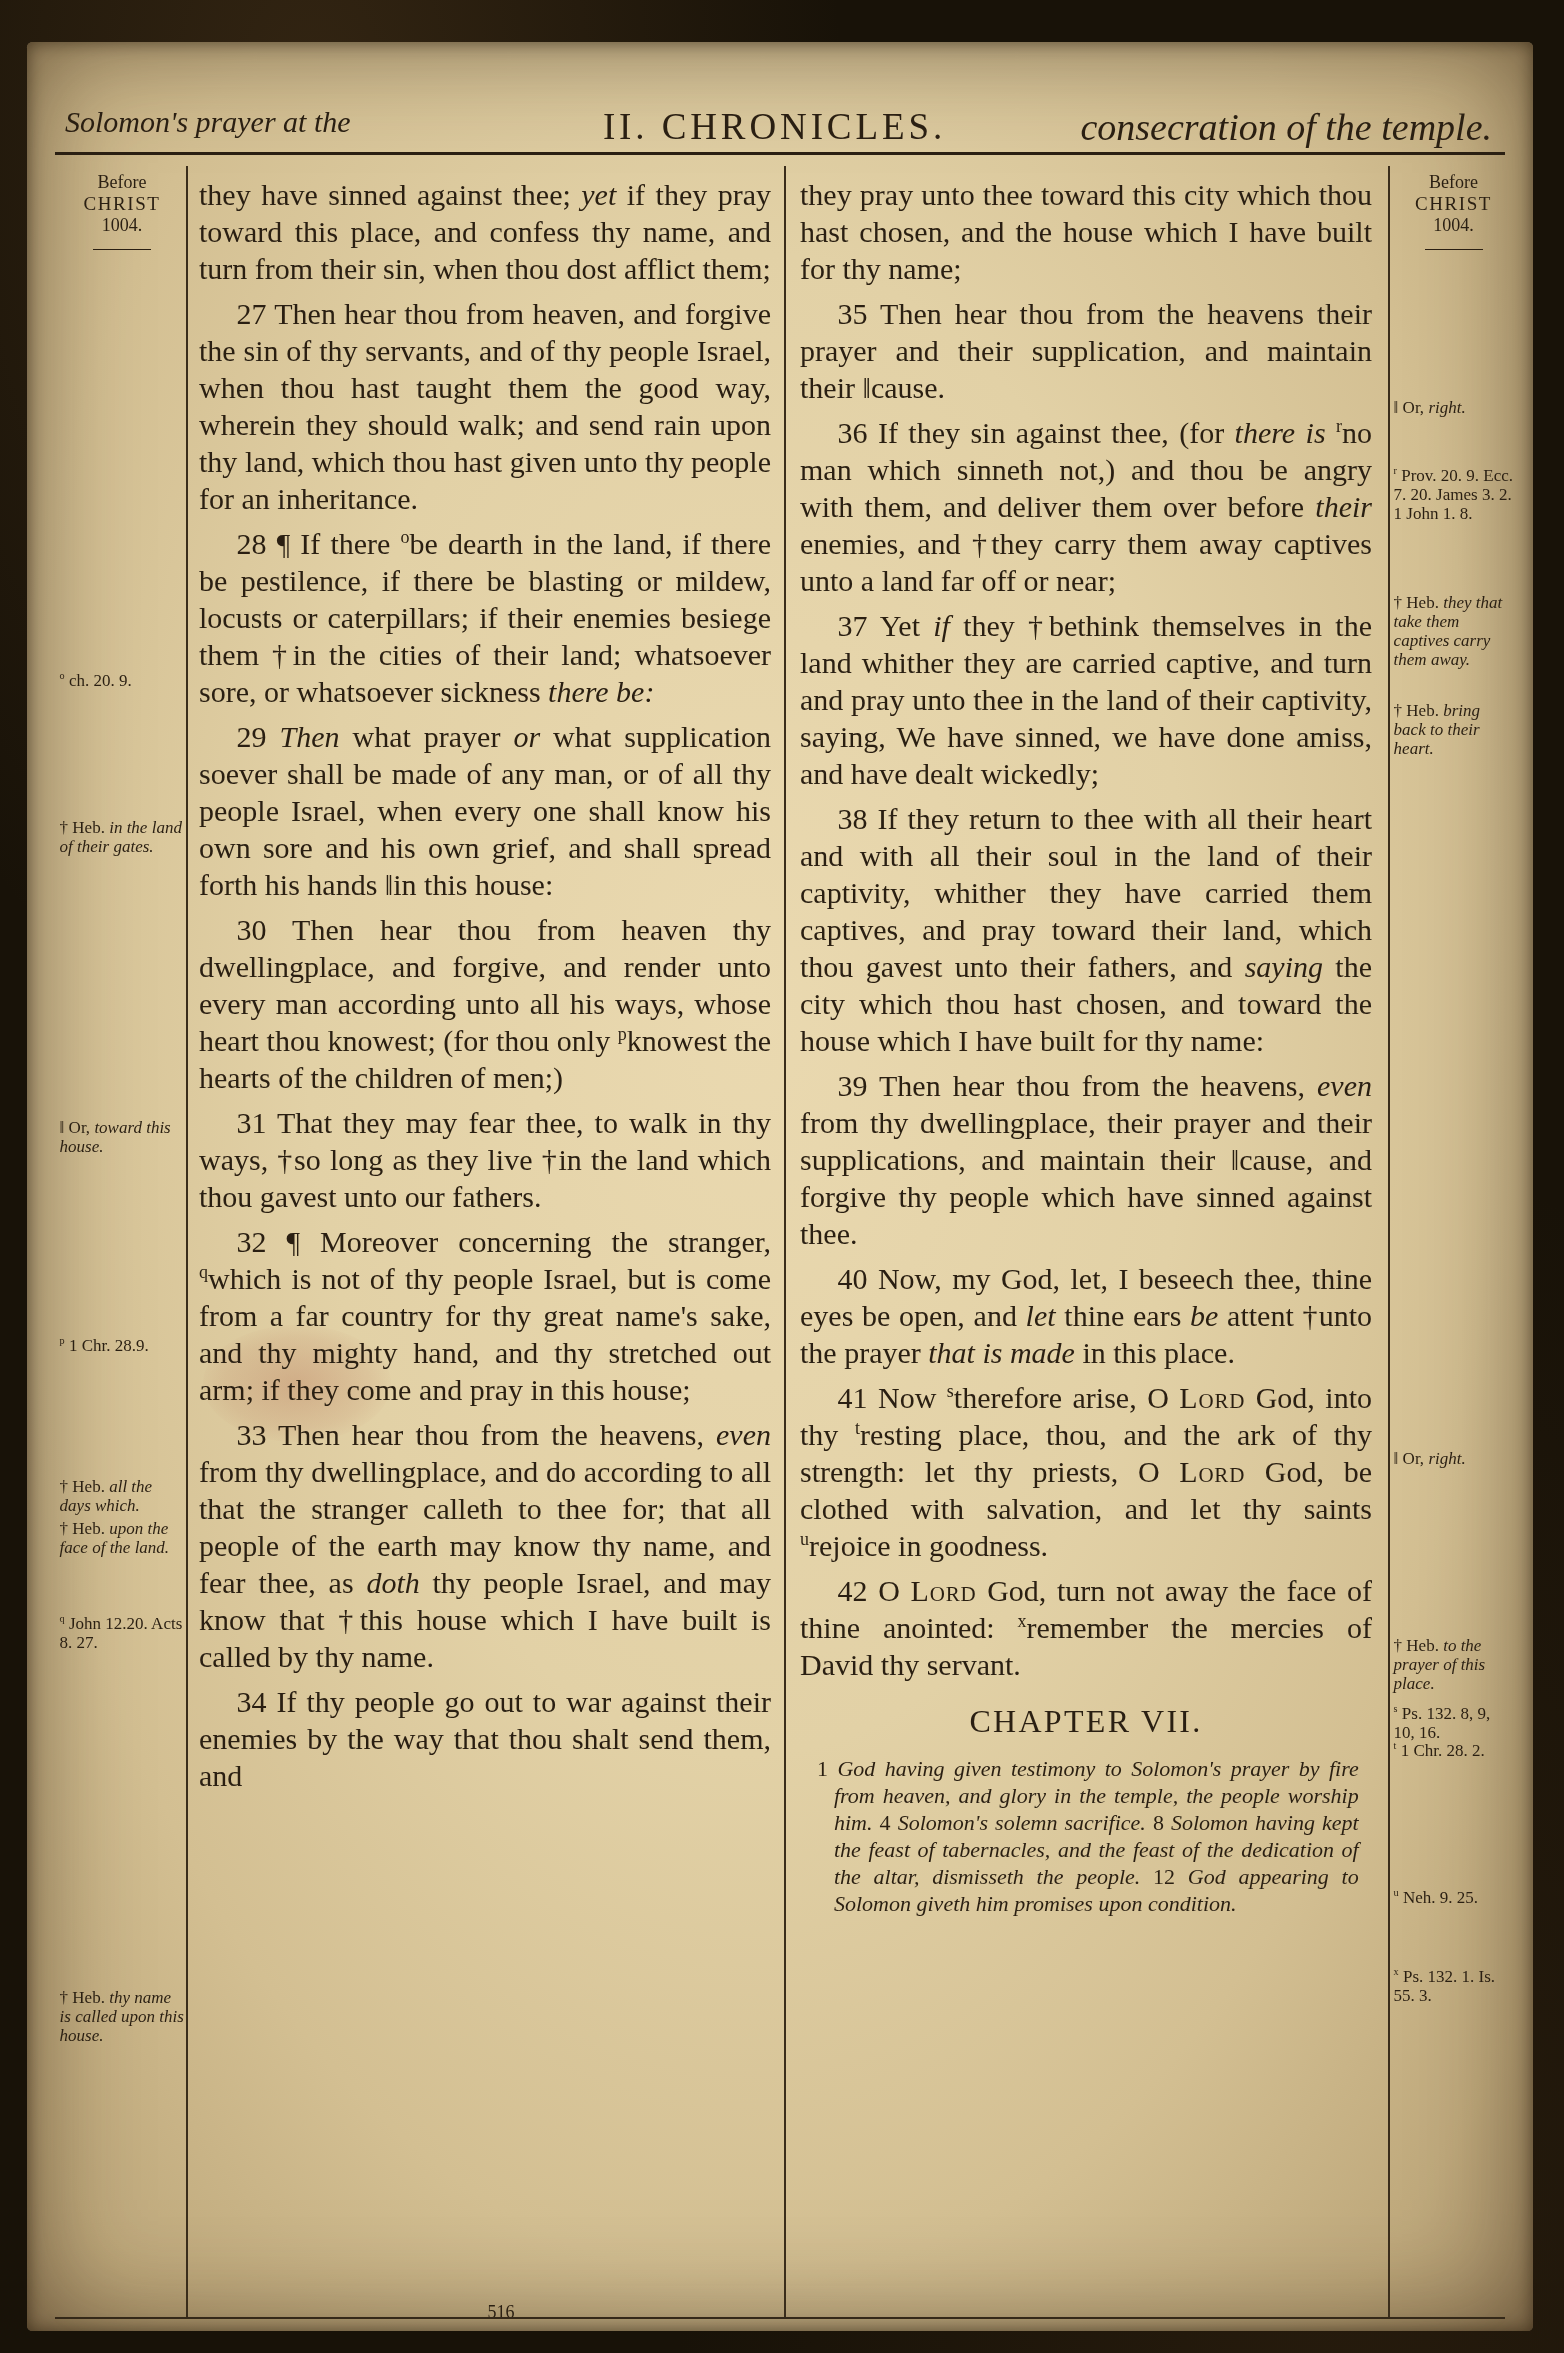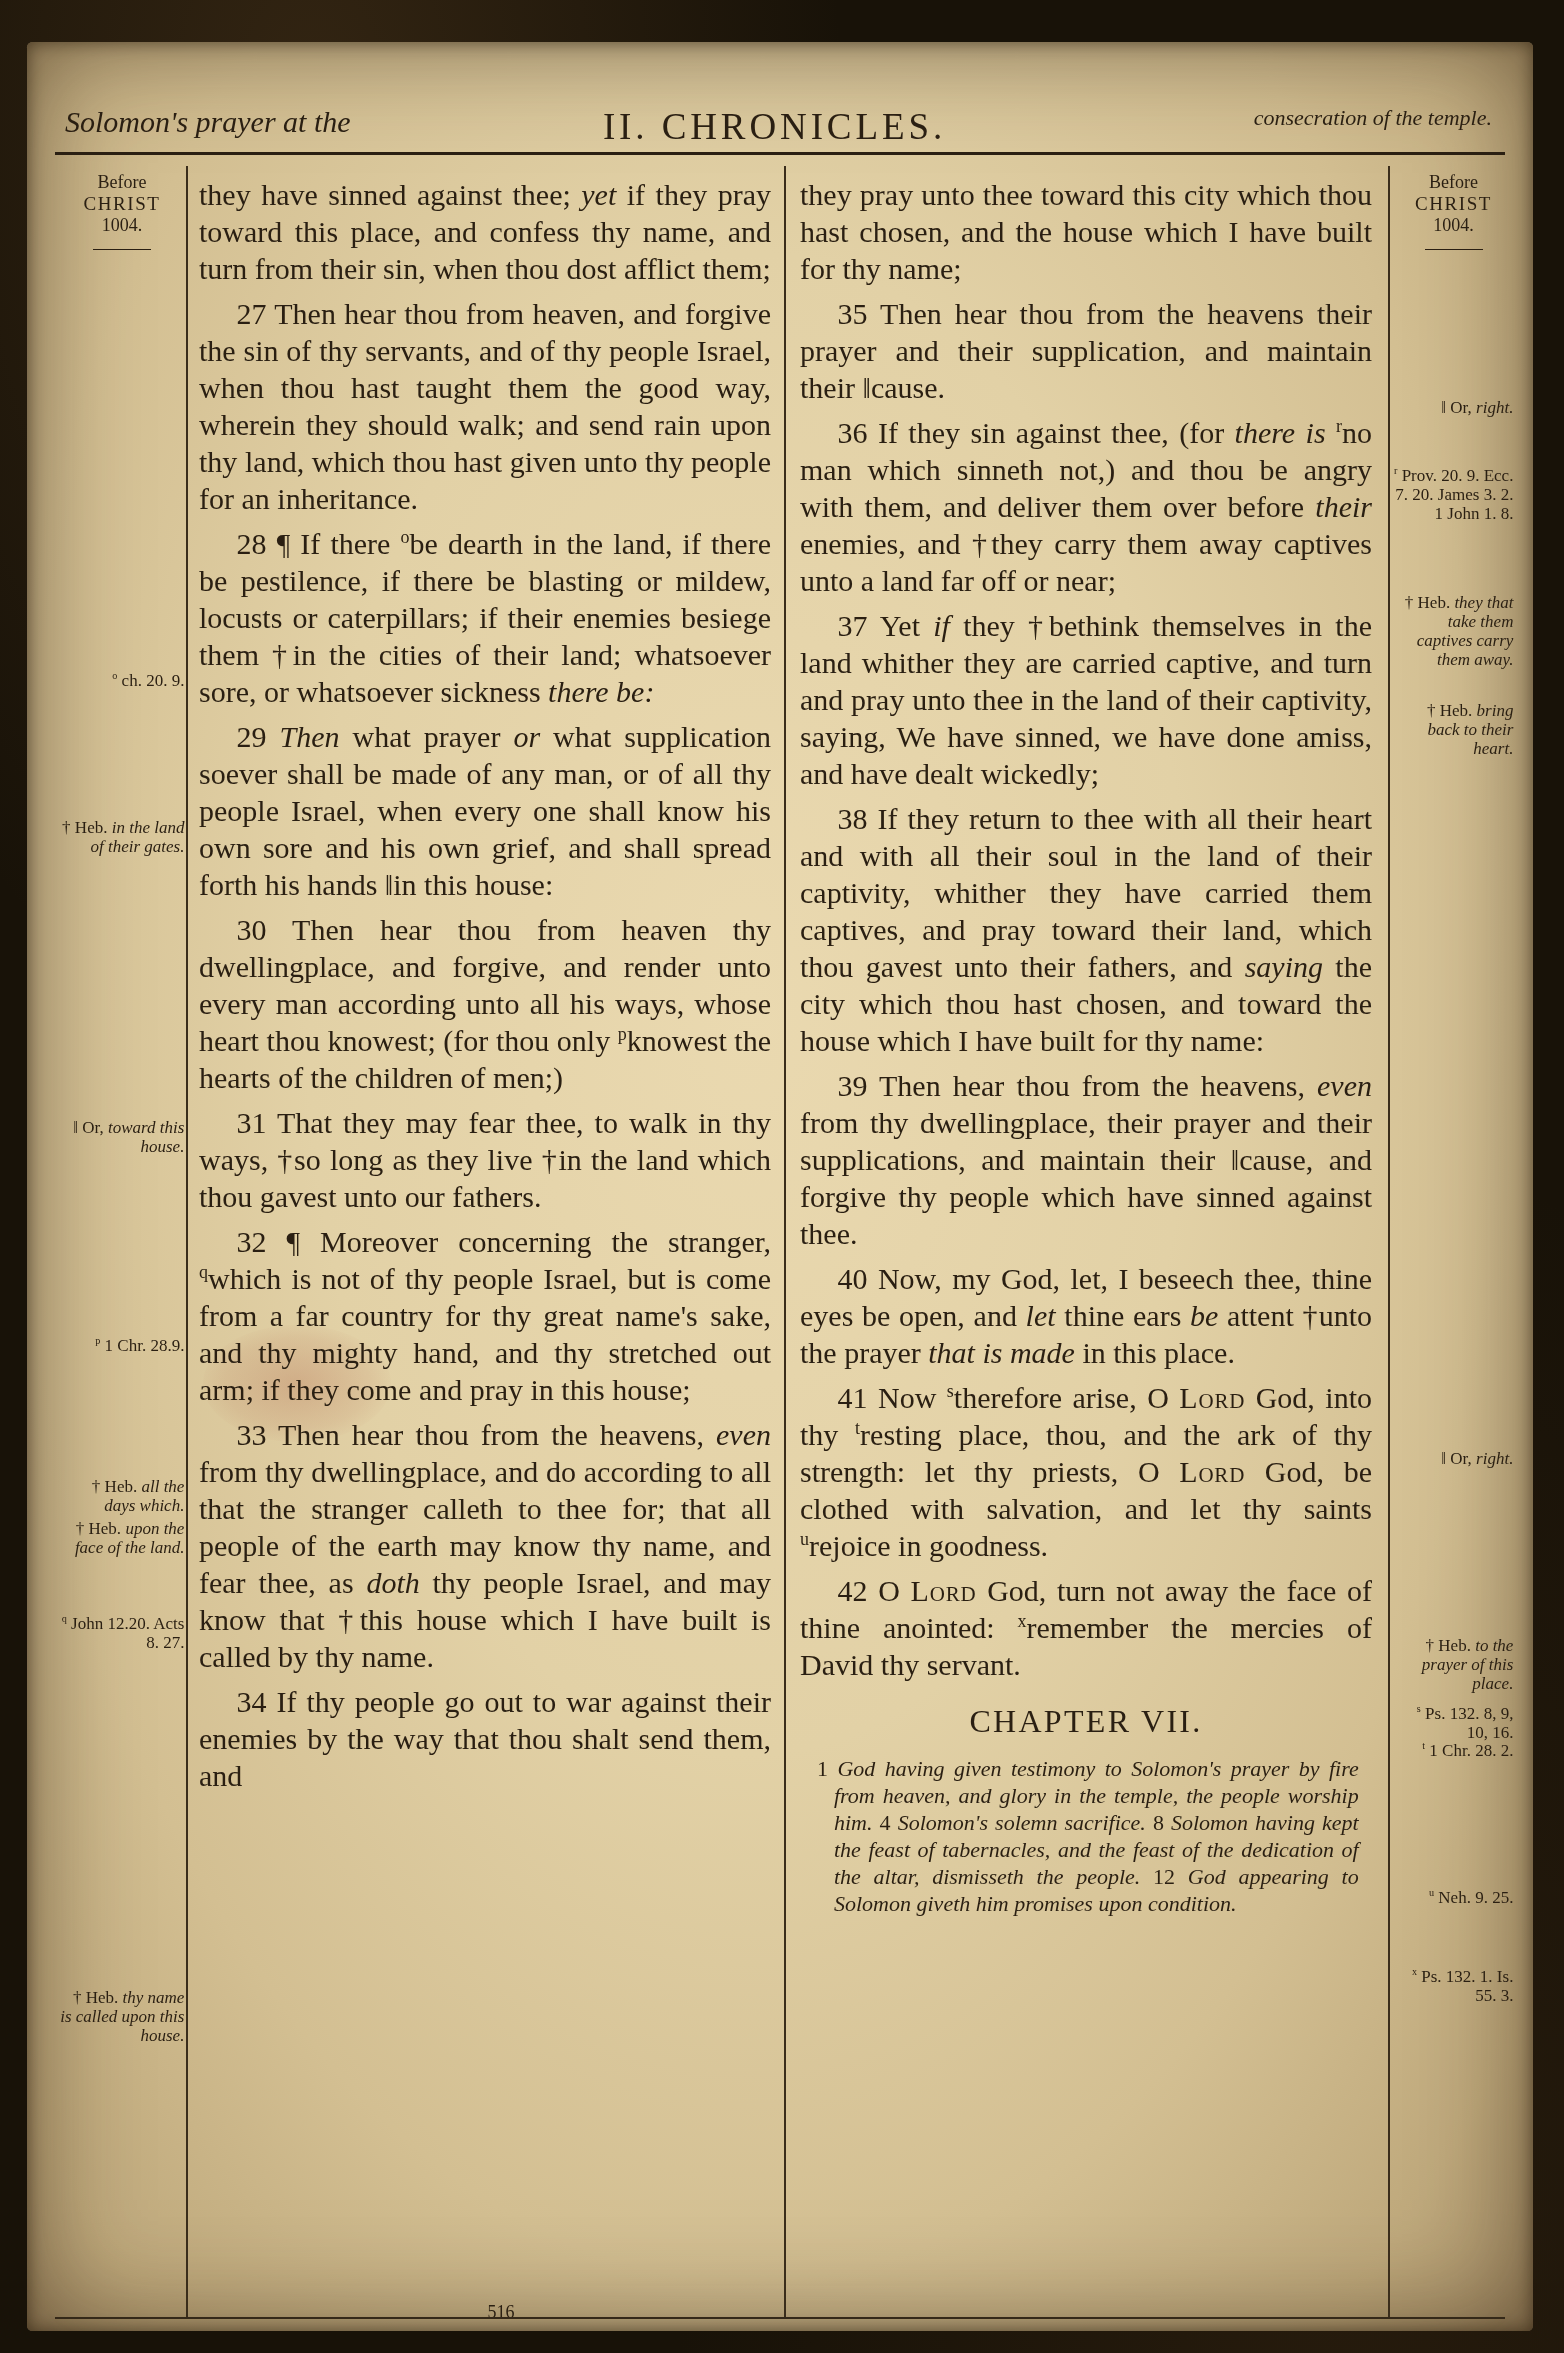--- a/index.html
+++ b/index.html
@@ -24,21 +24,21 @@
     box-shadow: inset 0 0 110px rgba(45,28,10,.55), inset 0 0 17px rgba(30,20,8,.6);
   }
   .stain{
     position:absolute;left:176px;top:1283px;width:188px;height:117px;border-radius:50%;
     background:radial-gradient(ellipse at center, rgba(150,45,30,.20), rgba(150,45,30,.08) 55%, transparent 75%);
     pointer-events:none;
   }
   
   .running-head{position:absolute;top:63px;white-space:nowrap;}
   .rh-left{left:38px;font-style:italic;font-size:30px;}
-  .rh-right{right:41px;font-style:italic;font-size:22px;}
+  .rh-right{right:41px;font-style:italic;font-size:38px;}
   .rh-center{left:0;right:11px;text-align:center;font-size:37px;font-weight:400;letter-spacing:3.9px;}
   .head-rule{position:absolute;top:110px;left:28px;right:28px;height:3.1px;background:#2a1f12;}
   .bottom-rule{position:absolute;top:2275px;left:28px;right:28px;height:2.3px;background:#33271655;background:#342818;}
   
   .content{position:absolute;top:124px;left:0;width:100%;height:2151px;}
   .vrule{position:absolute;top:0;height:100%;width:2.3px;background:#3a2d1b;}
   .main-col{
     position:absolute;top:1.6px;width:588px;
     font-size:30px;line-height:37px;text-align:justify;
     text-justify:inter-word;hyphens:auto;
@@ -55,21 +55,21 @@
   .summary{
     margin:15px;padding:0 6.3px 0 27px;text-indent:-17px;
     font-size:22px;line-height:27px;text-align:justify;
   }
   
   .sidebar{position:absolute;top:0;height:100%;font-size:17px;line-height:19px;}
   .bc{position:absolute;top:6.3px;left:0;right:0;text-align:center;}
   .bc-small{font-size:18px;line-height:21px;}
   .bc-caps{font-size:19px;line-height:22px;letter-spacing:1.6px;}
   .bc-rule{width:58px;height:1.6px;background:#2a1f12;margin:12.5px auto 0 auto;}
-  .note{position:absolute;left:1.6px;right:1.6px;text-align:right;}
+  .note{position:absolute;left:1.6px;right:1.6px;text-align:left;}
   
   .footer{position:absolute;top:2124px;left:180px;width:588px;text-align:center;font-size:18px;margin-top:12px;}
 </style>
 </head>
 <body>
 
 <div class="frame-texture"></div>
 
 <div class="paper">
 

